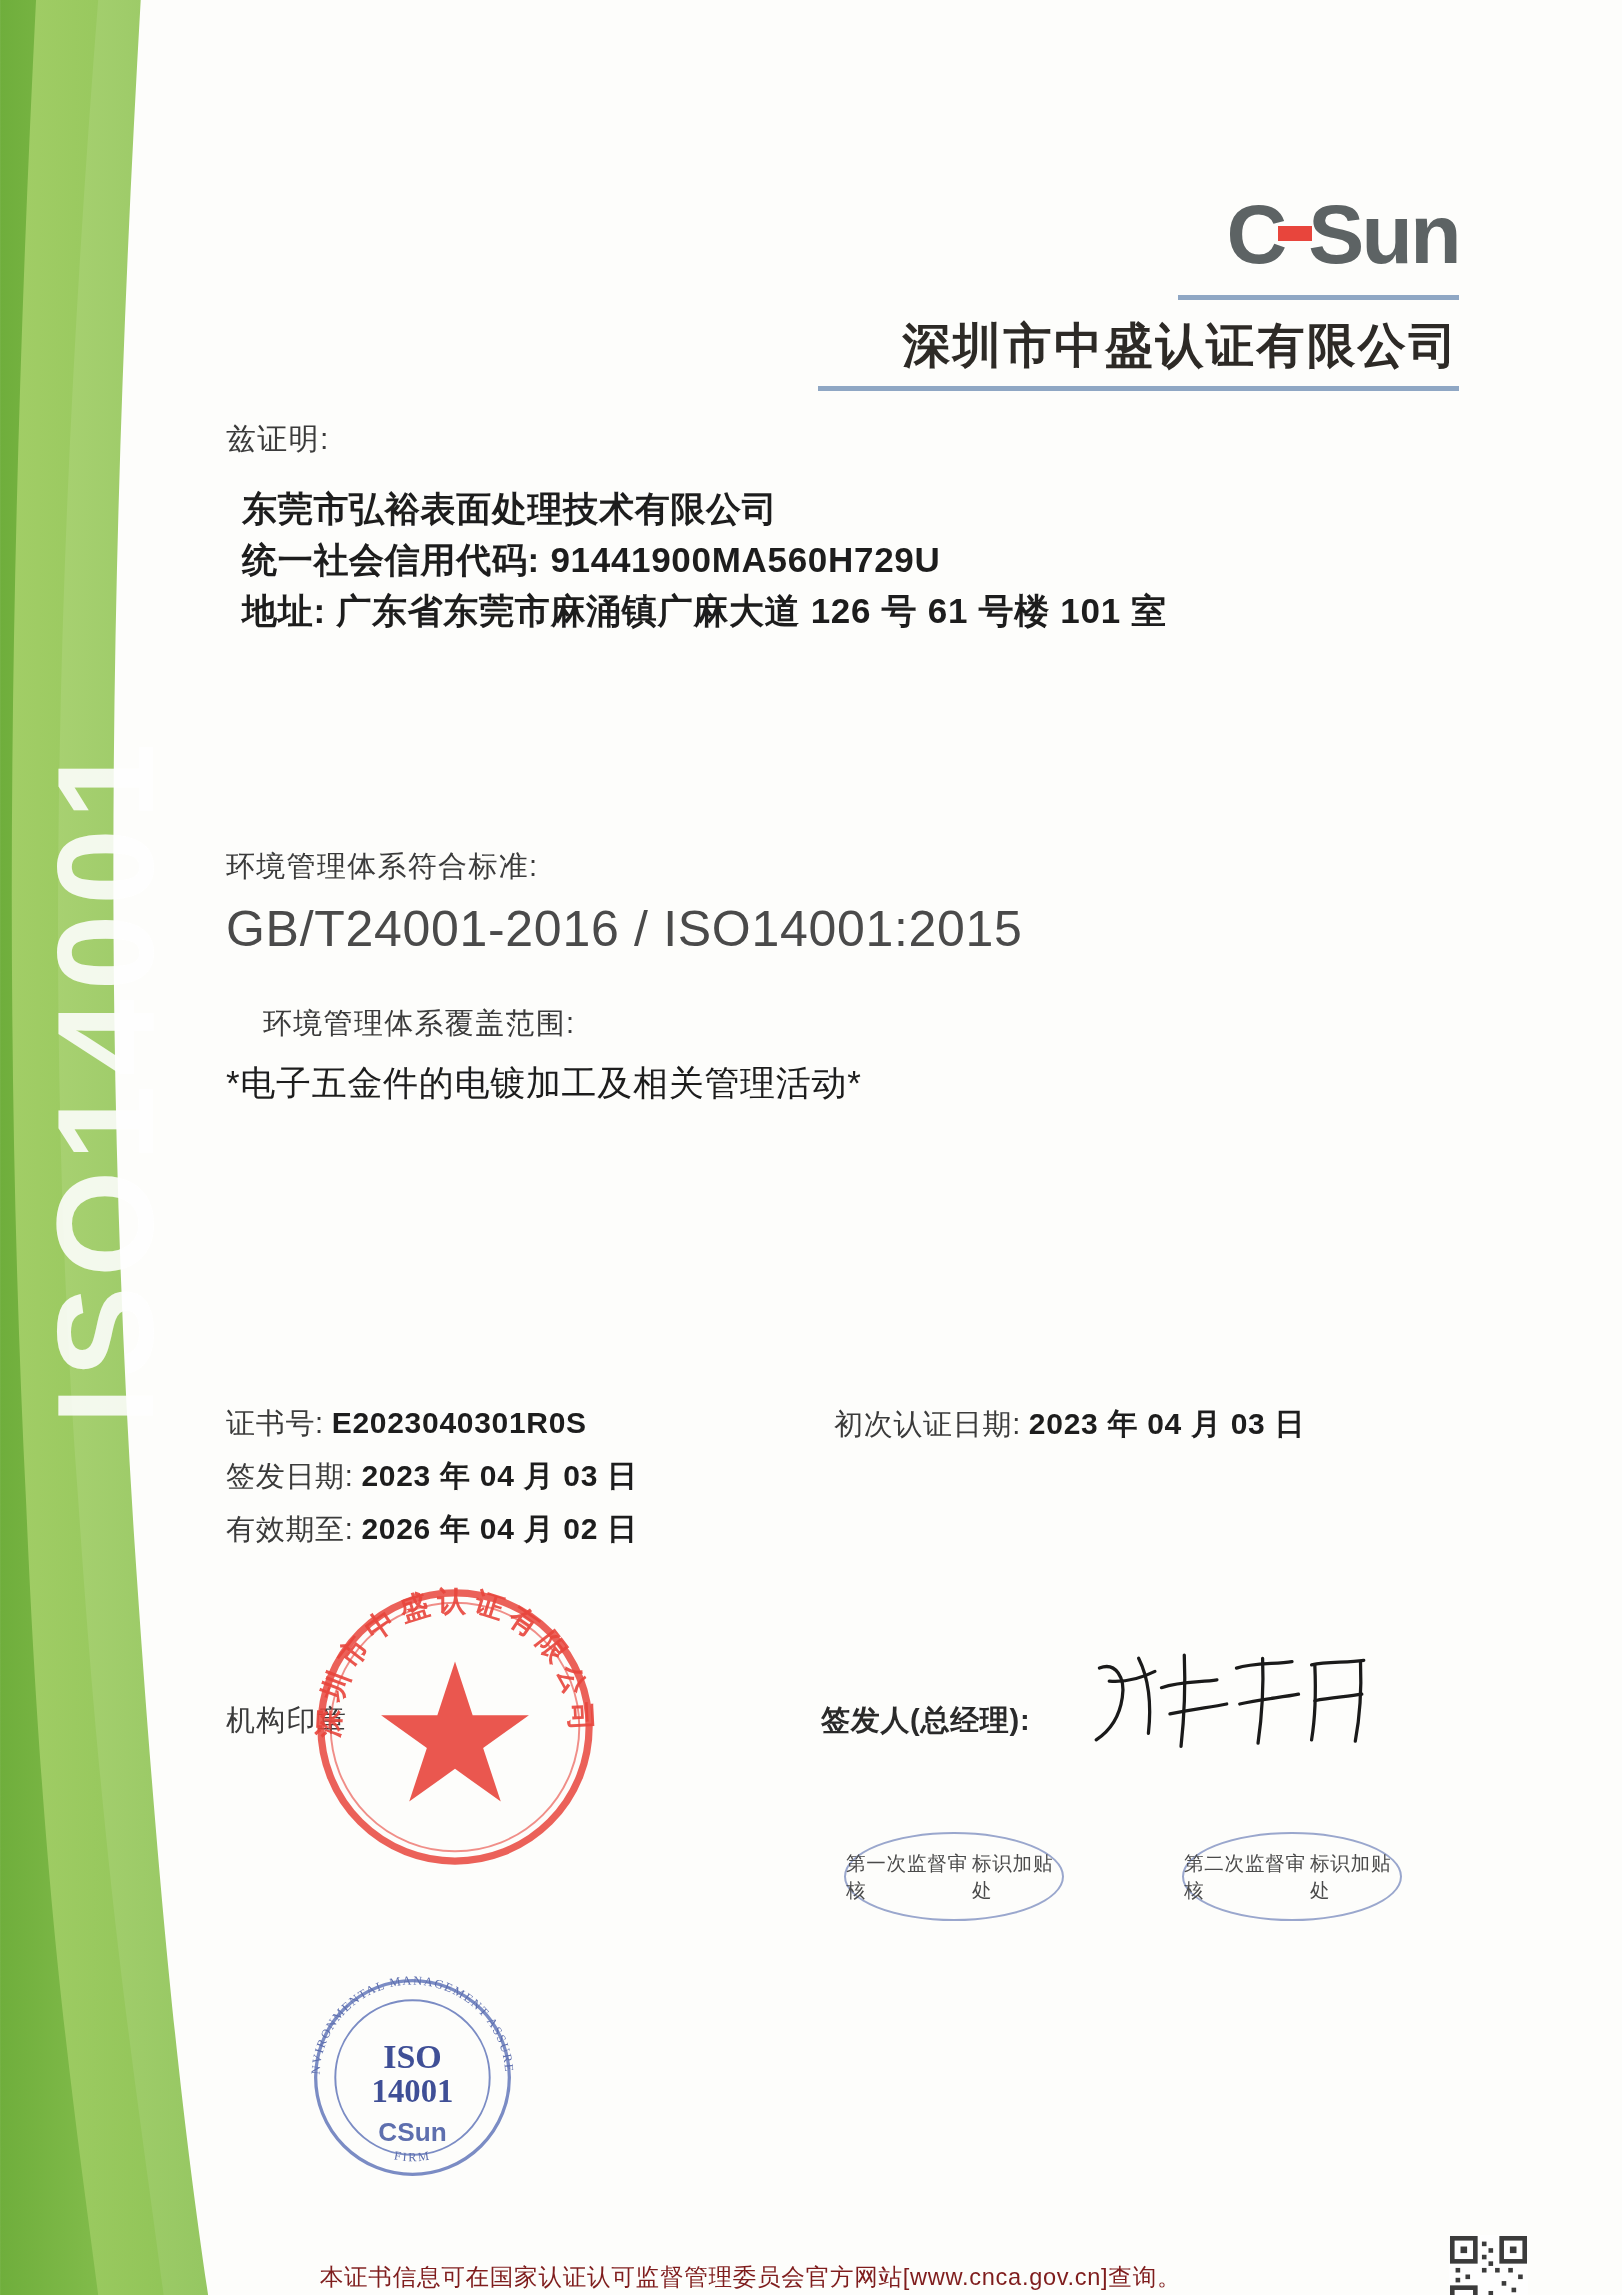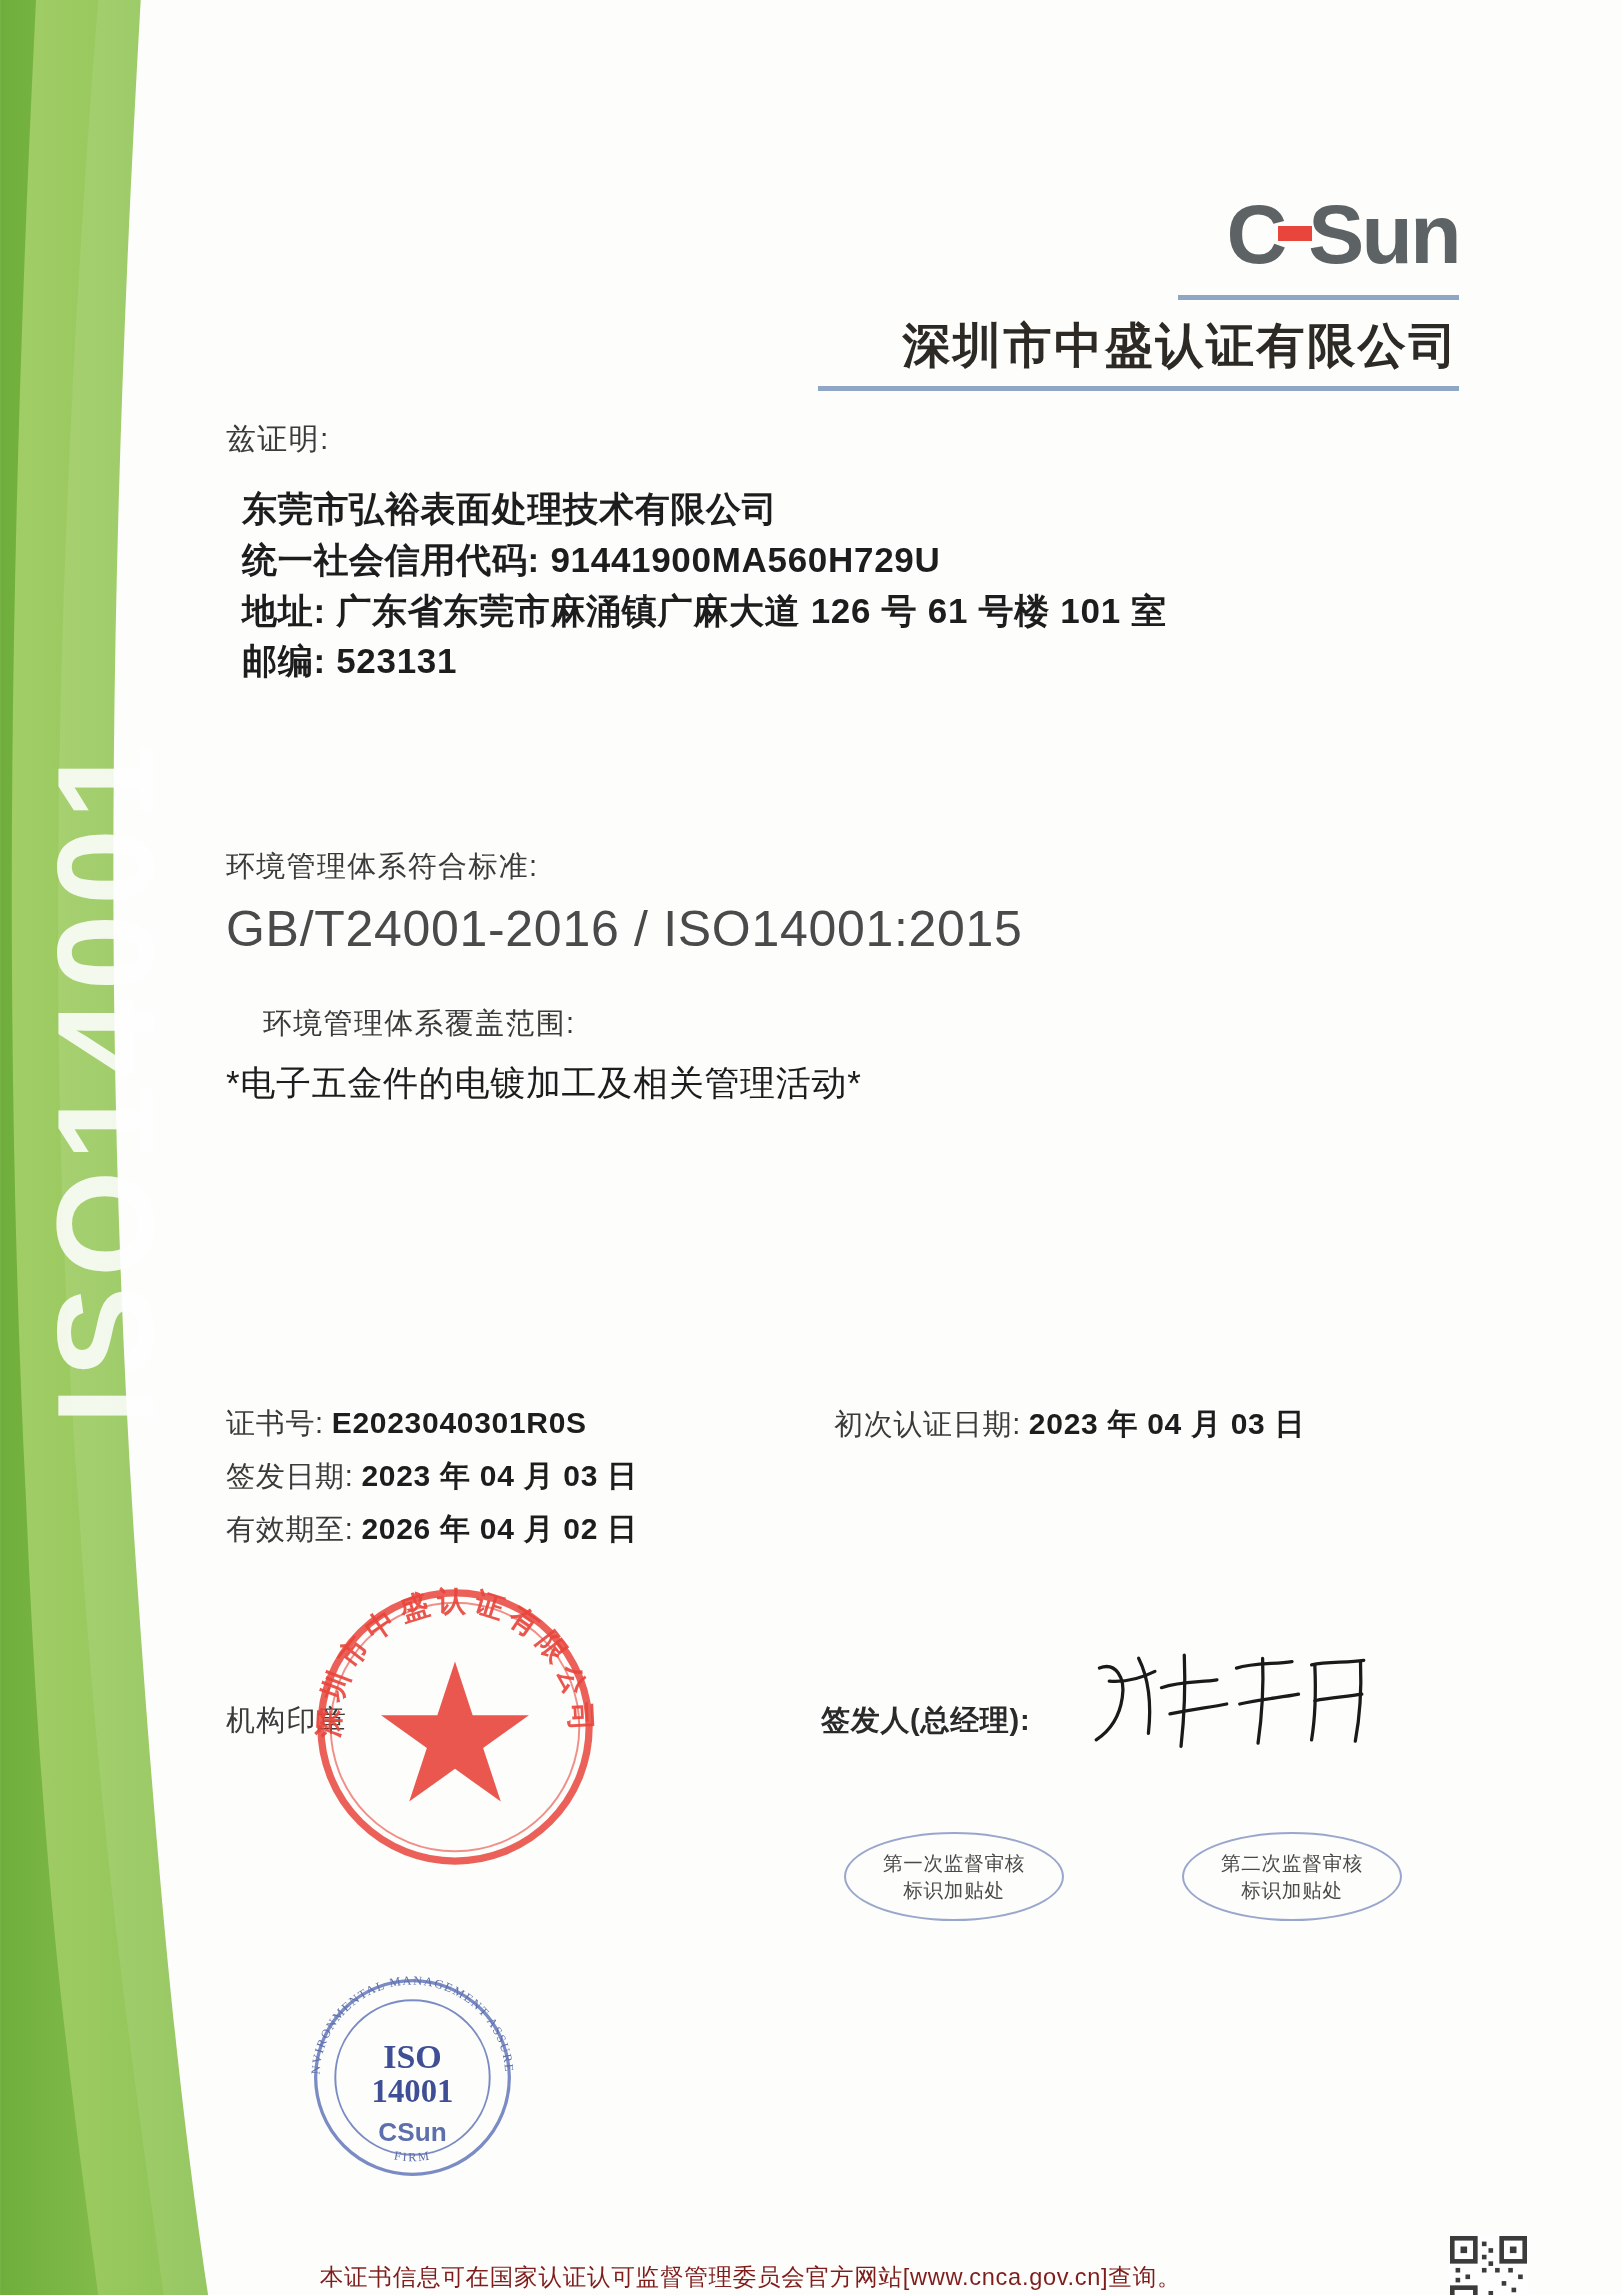--- a/index.html
+++ b/index.html
@@ -250,21 +250,20 @@
     width: 589px;
     display: flex;
     gap: 118px;
   }
   .surv-circle {
     width: 216px;
     height: 85px;
     border: 2px solid #9aa7cd;
     border-radius: 50%;
     display: flex;
-    flex-direction: column;
     align-items: center;
     justify-content: center;
     color: #4a4a4a;
     font-size: 19.6px;
     line-height: 1.35;
     letter-spacing: 0.7px;
   }
 
   
   .iso-emblem {
@@ -329,21 +328,20 @@
     <div class="logo-underline"></div>
     <div class="company-cn">深圳市中盛认证有限公司</div>
     <div class="company-rule"></div>
   </div>
 
   <div class="certify-label">兹证明:</div>
   <div class="org-block">
     <div class="org-line">东莞市弘裕表面处理技术有限公司</div>
     <div class="org-line">统一社会信用代码: 91441900MA560H729U</div>
     <div class="org-line">地址: 广东省东莞市麻涌镇广麻大道 126 号 61 号楼 101 室</div>
-    <div class="org-line">邮编: 523131</div>
   </div>
 
   <div class="std-label">环境管理体系符合标准:</div>
   <div class="std-value">GB/T24001-2016 / ISO14001:2015</div>
   <div class="scope-label">环境管理体系覆盖范围:</div>
   <div class="scope-value">*电子五金件的电镀加工及相关管理活动*</div>
 
   <div class="details-left">
     <div class="detail-row">
       <span class="detail-key">证书号:</span>

